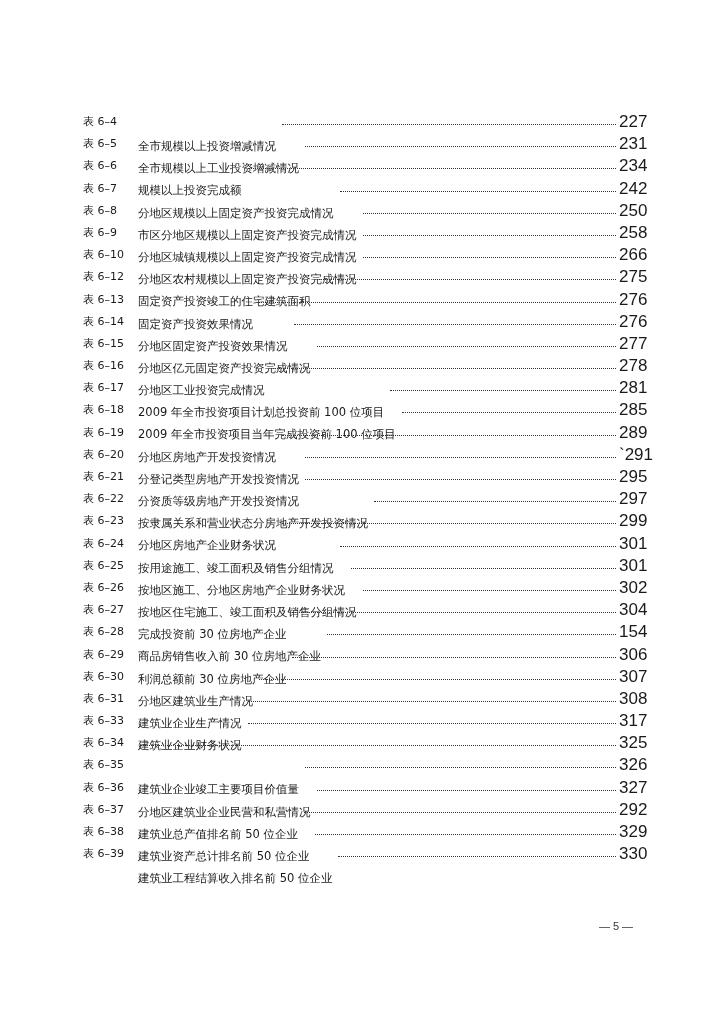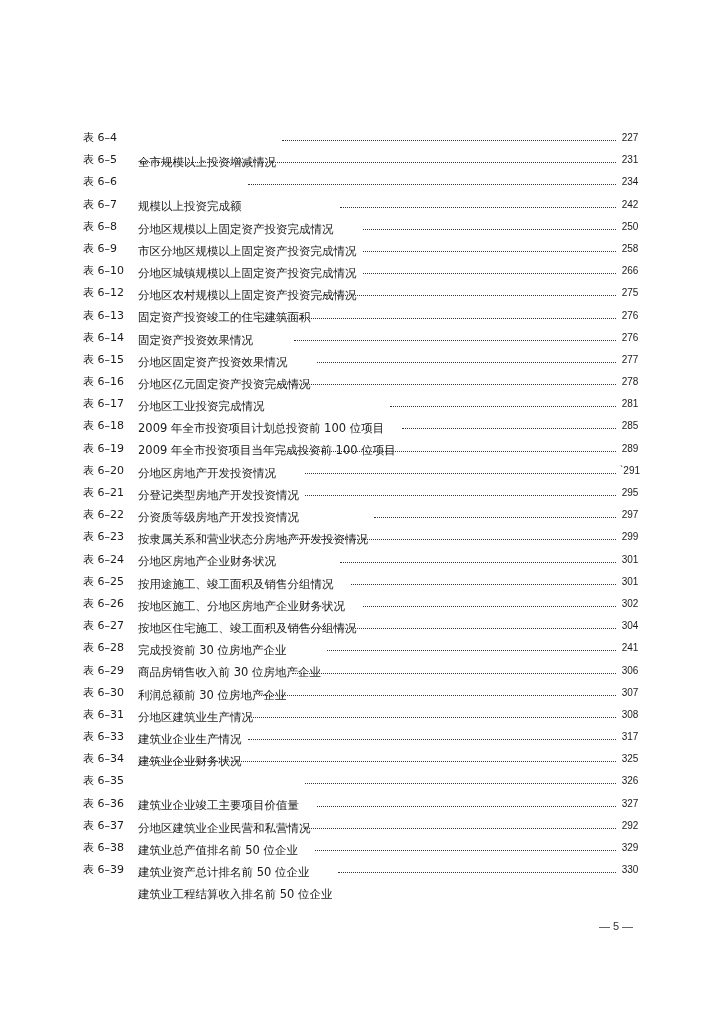--- a/index.html
+++ b/index.html
@@ -1,40 +1,41 @@
 <!DOCTYPE html>
 <html><head>
 <meta charset="utf-8">
 <style>
   html, body { margin: 0; padding: 0; background: #ffffff; }
   body { width: 724px; height: 1024px; position: relative; overflow: hidden;
          font-family: "DejaVu Sans", "Liberation Sans", sans-serif; color: #1a1a1a; }
-  .toc { position: absolute; left: 83px; top: 127px; width: 558px; }
+  .toc { position: absolute; left: 83px; top: 111px; width: 558px; }
   .row { display: flex; align-items: center; height: 22.2px; font-size: 11.5px; line-height: 22.2px; white-space: nowrap; }
   .label { width: 55px; flex: 0 0 55px; font-size: 11px; }
   .title { flex: 0 0 auto; font-size: 11.5px; padding-right: 4px; margin-top: 48px; }
   .leader { flex: 1 1 auto; overflow: hidden; height: 22.2px; position: relative; }
   .leader::before { content: ""; position: absolute; left: 2px; right: 3px; top: 13px;
                     border-bottom: 1.4px dotted #333; }
-  .page { flex: 0 0 auto; width: 22px; text-align: center; font-family: "Liberation Sans", sans-serif; font-size: 10px; }
+  .page { flex: 0 0 auto; width: 22px; text-align: center; font-family: "Liberation Sans", sans-serif; font-size: 17px; }
   .footer { position: absolute; left: 590px; top: 920px; width: 52px; text-align: center;
             font-family: "Liberation Sans", sans-serif; font-size: 11px; color: #333; }
 </style>
 </head>
 <body>
 
 <div class="toc" id="toc">
     <div class="row">
       <span class="label">表 6–4</span>
       <span class="title">全市规模以上投资增减情况</span>
       <span class="leader"></span>
       <span class="page">227</span>
     </div>
     <div class="row">
       <span class="label">表 6–5</span>
+      <span class="title">全市规模以上工业投资增减情况</span>
       <span class="leader"></span>
       <span class="page">231</span>
     </div>
     <div class="row">
       <span class="label">表 6–6</span>
       <span class="title">规模以上投资完成额</span>
       <span class="leader"></span>
       <span class="page">234</span>
     </div>
     <div class="row">
@@ -154,21 +155,21 @@
     <div class="row">
       <span class="label">表 6–27</span>
       <span class="title">完成投资前 30 位房地产企业</span>
       <span class="leader"></span>
       <span class="page">304</span>
     </div>
     <div class="row">
       <span class="label">表 6–28</span>
       <span class="title">商品房销售收入前 30 位房地产企业</span>
       <span class="leader"></span>
-      <span class="page">241</span>
+      <span class="page">154</span>
     </div>
     <div class="row">
       <span class="label">表 6–29</span>
       <span class="title">利润总额前 30 位房地产企业</span>
       <span class="leader"></span>
       <span class="page">306</span>
     </div>
     <div class="row">
       <span class="label">表 6–30</span>
       <span class="title">分地区建筑业生产情况</span>

